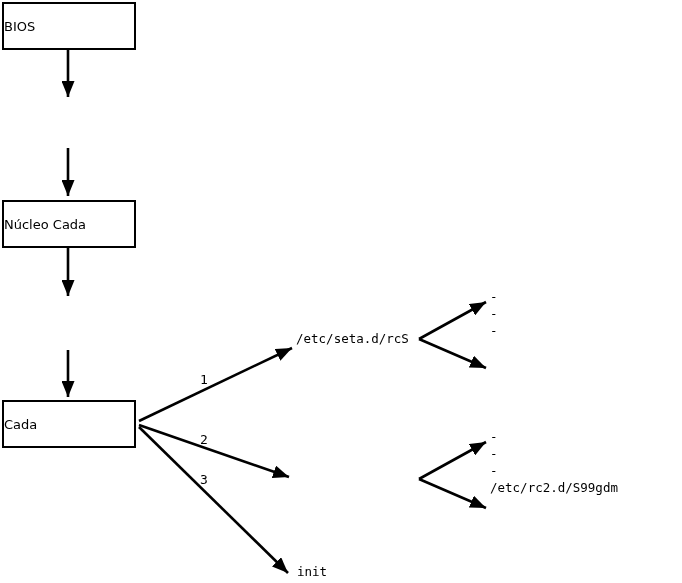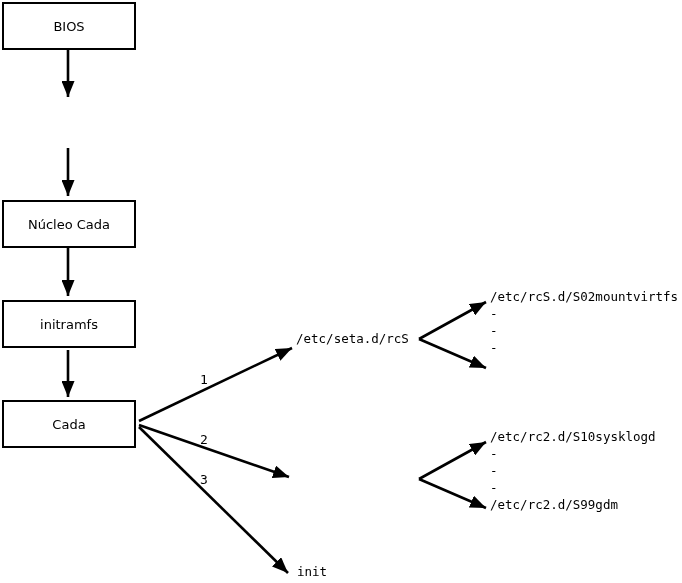--- a/index.html
+++ b/index.html
@@ -21,21 +21,20 @@
   .box {
     position: absolute;
     left: 2px;
     width: 134px;
     height: 48px;
     border: 2px solid #000;
     box-sizing: border-box;
     background: #fff;
     display: flex;
     align-items: center;
-    justify-content: center;
     font-size: 13px;
   }
   .note {
     position: absolute;
     left: 239px;
     top: 67px;
     font-size: 13px;
     white-space: nowrap;
   }
   .mono {
@@ -76,43 +75,38 @@
     <line x1="419" y1="479" x2="486" y2="442" marker-end="url(#ah)"></line>
     <line x1="419" y1="479" x2="486" y2="508" marker-end="url(#ah)"></line>
   </svg>
 
   <div class="box" style="top:2px">
     <span>BIOS</span>
   </div>
   <div class="box" style="top:200px">
     <span>Núcleo Cada</span>
   </div>
-  <div class="box" style="top:300px">
-    <span>initramfs</span>
-  </div>
   <div class="box" style="top:400px">
     <span>Cada</span>
   </div>
 
 
   <div class="num" style="left:200px; top:373px">1</div>
   <div class="num" style="left:200px; top:433px">2</div>
   <div class="num" style="left:200px; top:473px">3</div>
 
   <div class="mono" style="left:296px; top:331px">/etc/seta.d/rcS</div>
   <div class="mono" style="left:297px; top:564px">init</div>
 
   <div class="mono col" style="left:490px; top:288px">
-    <div>/etc/rcS.d/S02mountvirtfs</div>
     <div>-</div>
     <div>-</div>
     <div>-</div>
   </div>
 
   <div class="mono col" style="left:490px; top:428px">
-    <div>/etc/rc2.d/S10sysklogd</div>
     <div>-</div>
     <div>-</div>
     <div>-</div>
     <div>/etc/rc2.d/S99gdm</div>
   </div>
 
 </div>
 
 </body></html>

